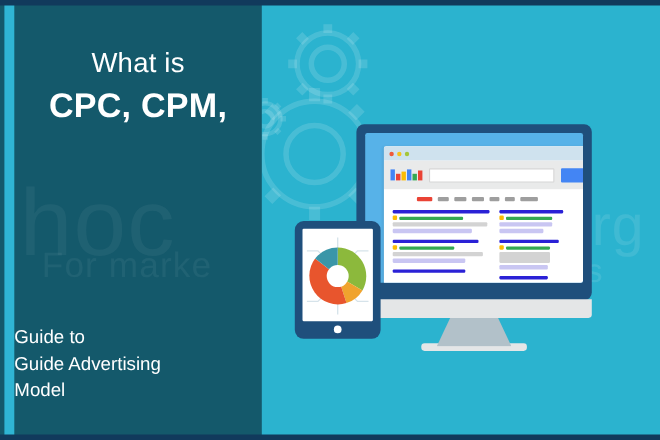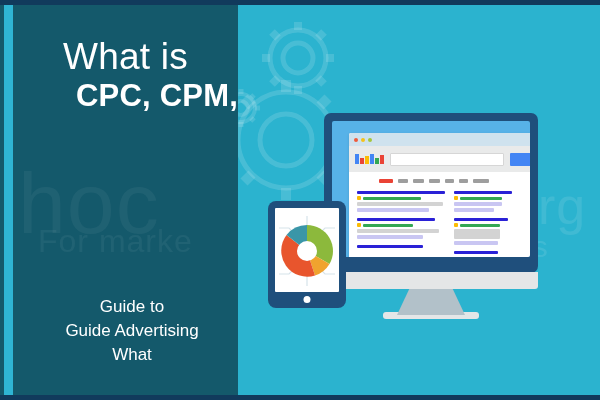--- a/index.html
+++ b/index.html
@@ -75,35 +75,34 @@
 
   
   .headline {
     position: absolute;
     left: 13px; top: 38px; width: 225px;
     text-align: center;
     z-index: 20;
     color: #ffffff;
   }
   .headline .line-what {
-    font-size: 37px; line-height: 38px;
+    font-size: 25px; line-height: 38px;
     font-weight: 400;
     letter-spacing: 0.2px;
   }
   .headline .line-bold {
     font-size: 31px; line-height: 40px;
     font-weight: 700;
     letter-spacing: 0.2px;
-    text-align: right;
   }
 
   .subhead {
     position: absolute;
     left: 13px; top: 295px; width: 238px;
-    text-align: center;
+    text-align: left;
     z-index: 20;
     color: #ffffff;
     font-size: 17px;
     line-height: 24px;
     font-weight: 400;
   }
 
   
   .gears {
     position: absolute; left: 238px; top: 0;
@@ -313,21 +312,21 @@
   <div class="left-stripe"></div>
 
   <div class="headline">
     <div class="line-what">What is</div>
     <div class="line-bold">CPC, CPM,</div>
   </div>
 
   <div class="subhead">
     <div>Guide to</div>
     <div>Guide Advertising</div>
-    <div>What</div>
+    <div>Model</div>
   </div>
 
   <div class="monitor-base"></div>
   <div class="monitor-stand"></div>
 
   <div class="monitor">
     <div class="monitor-screen">
 
       <div class="browser">
         <div class="browser-titlebar">

